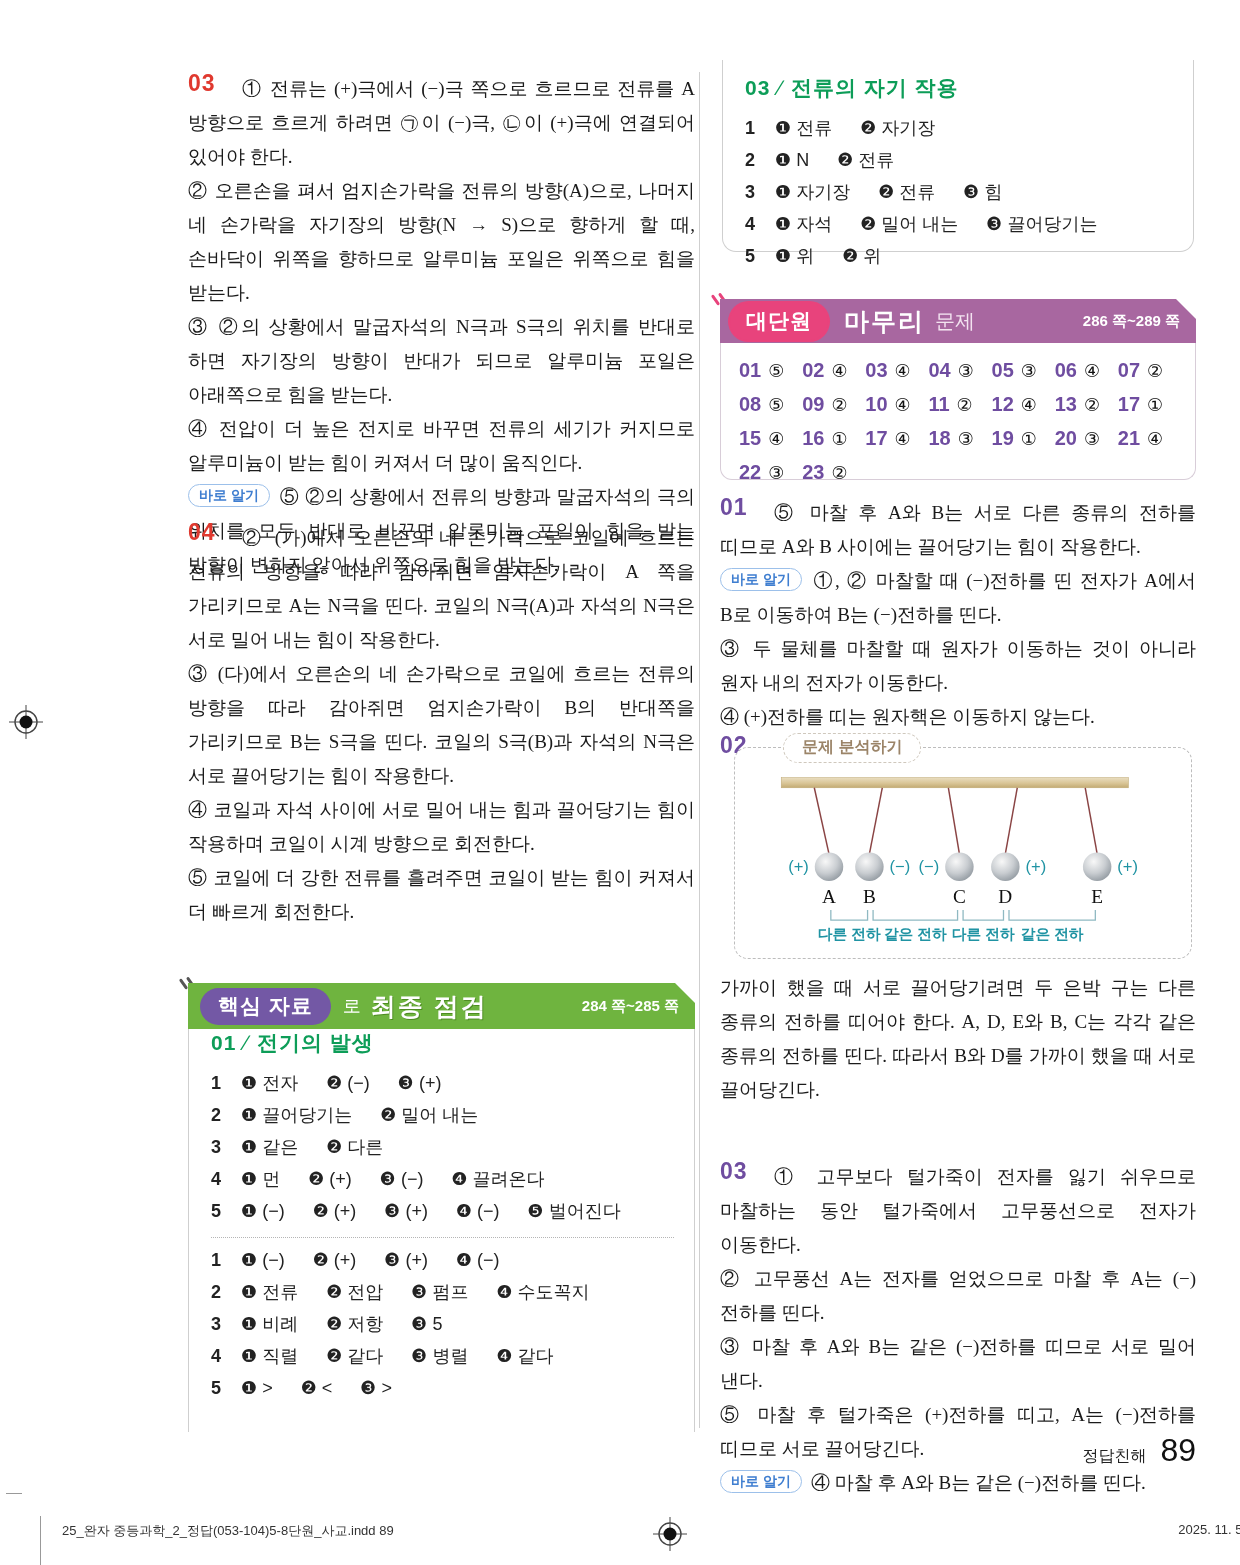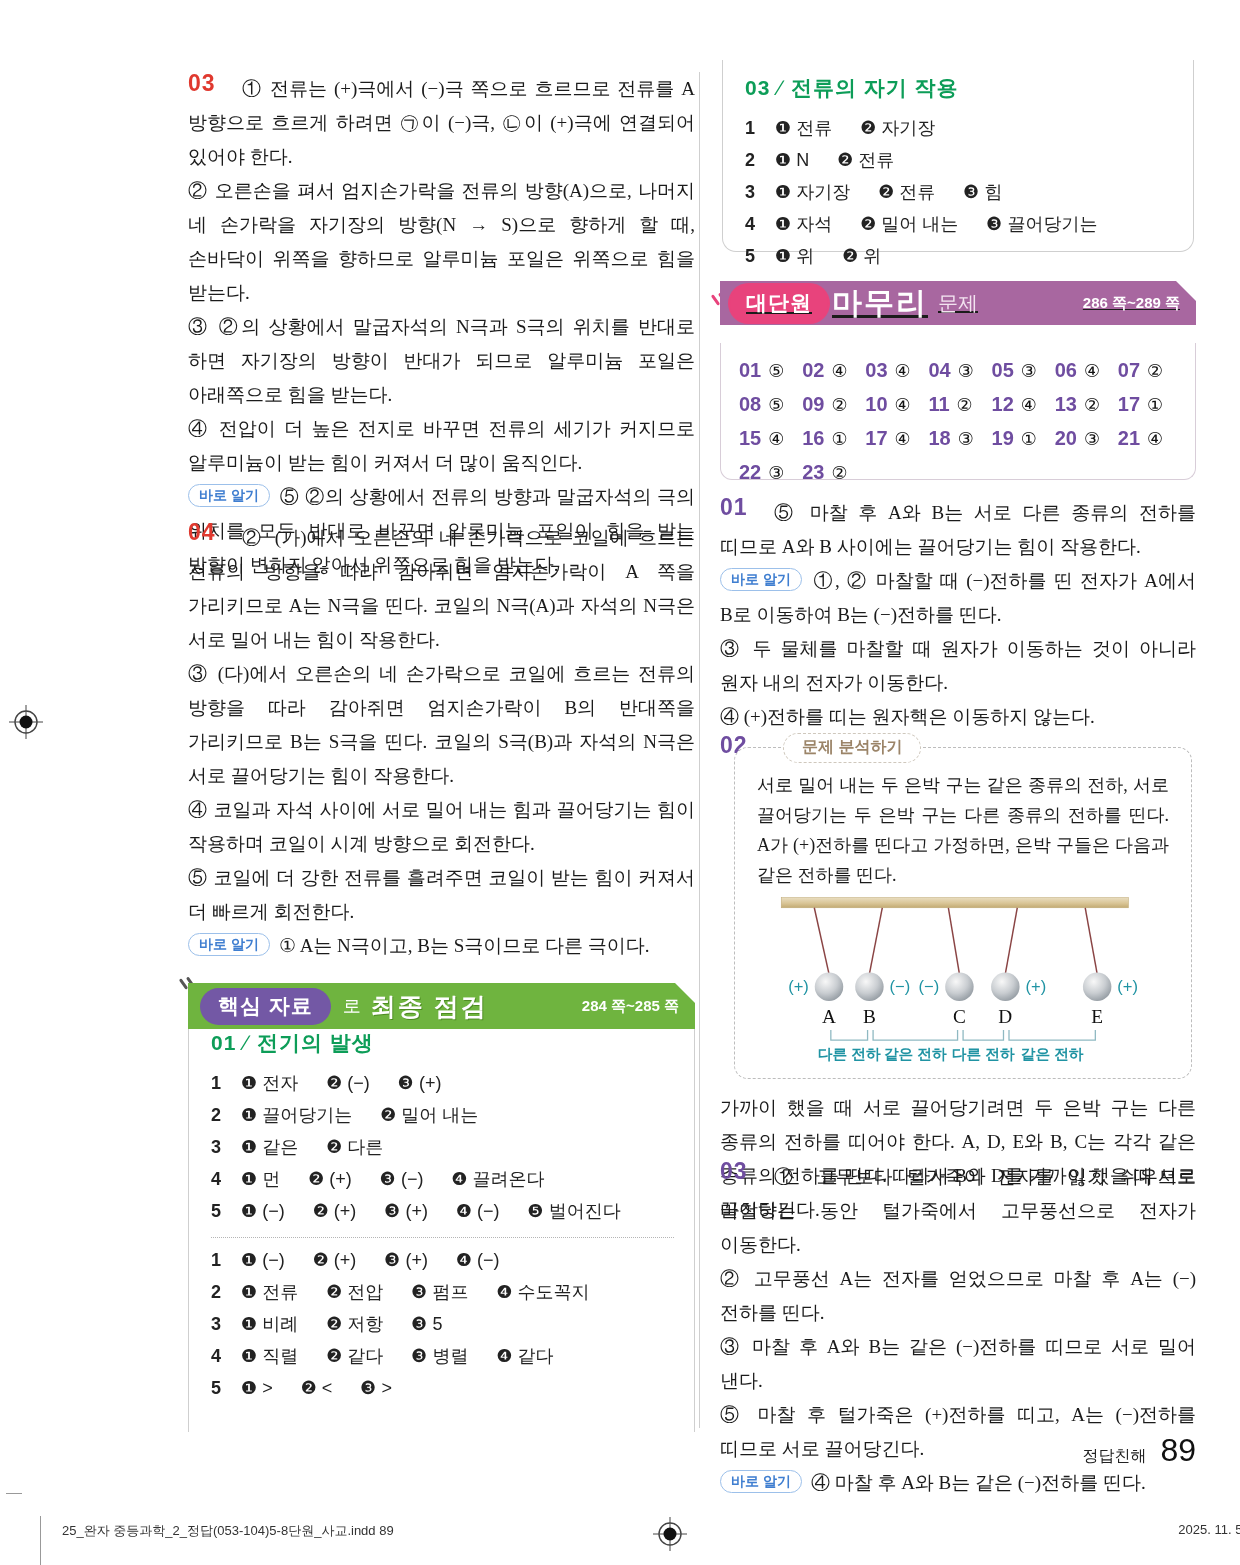--- a/index.html
+++ b/index.html
@@ -43,21 +43,21 @@
   .kc-part{margin-right:28px;white-space:nowrap;}
   .kc-div{border:none;border-top:1.5px dotted #b5b5b5;margin:10px 0 6px;}
 
   
   .ft-header{position:absolute;height:44px;background:#a867a0;display:flex;align-items:center;
              padding:0 16px 0 10px;box-sizing:border-box;
              clip-path:polygon(0 0,calc(100% - 20px) 0,100% 20px,100% 100%,0 100%);
              font-family:"Liberation Sans","DejaVu Sans",sans-serif;}
   .ft-badge{background:#e8437c;color:#fff;font-weight:bold;font-size:21px;padding:4px 16px 5px;
             border-radius:20px;letter-spacing:1px;box-shadow:0 0 0 2px #e8437c;}
-  .ft-title{color:#fff;font-weight:bold;font-size:30px;letter-spacing:2px;margin-left:4px;}
+  .ft-title{color:#fff;font-weight:bold;font-size:25px;letter-spacing:2px;margin-left:16px;}
   .ft-sub{color:#f3e3f0;font-size:20px;margin-left:10px;}
   .ans-box{position:absolute;border:1.6px solid #d8cdd8;border-top:none;border-radius:0 0 12px 12px;
            background:#fff;box-sizing:border-box;padding:16px 14px 10px 18px;}
   .ans-grid{display:grid;grid-template-columns:repeat(7,1fr);row-gap:11px;
             font-family:"Liberation Sans","DejaVu Sans",sans-serif;}
   .ans-cell{display:flex;align-items:baseline;gap:7px;}
   .ans-no{color:#6f4da0;font-weight:bold;font-size:20px;}
   .ans-choice{color:#111;font-size:18px;}
 
   
@@ -118,21 +118,20 @@
         </div>
     </section>
 
     <section class="item" style="top:521px;">
       <span class="item-num red">04</span>
       <div>
           <p class="para first"><span>② (가)에서 오른손의 네 손가락으로 코일에 흐르는 전류의 방향을 따라 감아쥐면 엄지손가락이 A 쪽을 가리키므로 A는 N극을 띤다. 코일의 N극(A)과 자석의 N극은 서로 밀어 내는 힘이 작용한다.</span></p>
           <p class="para"><span>③ (다)에서 오른손의 네 손가락으로 코일에 흐르는 전류의 방향을 따라 감아쥐면 엄지손가락이 B의 반대쪽을 가리키므로 B는 S극을 띤다. 코일의 S극(B)과 자석의 N극은 서로 끌어당기는 힘이 작용한다.</span></p>
           <p class="para"><span>④ 코일과 자석 사이에 서로 밀어 내는 힘과 끌어당기는 힘이 작용하며 코일이 시계 방향으로 회전한다.</span></p>
           <p class="para"><span>⑤ 코일에 더 강한 전류를 흘려주면 코일이 받는 힘이 커져서 더 빠르게 회전한다.</span></p>
-          <p class="para"><span class="badge-pill">바로 알기</span><span>① A는 N극이고, B는 S극이므로 다른 극이다.</span></p>
         </div>
     </section>
 
     <div class="accent dark" style="left:180px;top:976px;">
         <span class="a1"></span>
         <span class="a2"></span>
       </div>
     <div class="kc-box" style="left:188px;top:1006px;width:507px;height:426px;border-bottom:none;box-sizing:border-box;">
       <div class="kc-content">
           <div class="kc-h"><span>01</span><span class="kc-slash">∕</span><span>전기의 발생</span></div>
@@ -243,21 +242,21 @@
             <span class="kc-part">❶ 위</span>
             <span class="kc-part">❷ 위</span>
           </div>
         </div>
     </div>
 
     <div class="accent pink" style="left:712px;top:292px;">
         <span class="a1"></span>
         <span class="a2"></span>
       </div>
-    <div class="ft-header" style="left:720px;top:281px;width:476px;text-decoration:underline;">
+    <div class="ft-header" style="left:720px;top:299px;width:476px;">
       <span class="ft-badge">대단원</span>
       <span class="ft-title">마무리</span>
       <span class="ft-sub">문제</span>
       <span class="hdr-pages">286 쪽~289 쪽</span>
     </div>
     <div class="ans-box" style="left:720px;top:343px;width:476px;height:137px;">
       <div class="ans-grid">
           <span class="ans-cell">
             <span class="ans-no">01</span>
             <span class="ans-choice">⑤</span>
@@ -360,21 +359,20 @@
           <p class="para"><span class="badge-pill">바로 알기</span><span>①, ② 마찰할 때 (−)전하를 띤 전자가 A에서 B로 이동하여 B는 (−)전하를 띤다.</span></p>
           <p class="para"><span>③ 두 물체를 마찰할 때 원자가 이동하는 것이 아니라 원자 내의 전자가 이동한다.</span></p>
           <p class="para"><span>④ (+)전하를 띠는 원자핵은 이동하지 않는다.</span></p>
         </div>
     </section>
 
     <div class="analysis-wrap">
       <span class="item-num purple">02</span>
       <div class="analysis-box">
         <span class="analysis-label">문제 분석하기</span>
-        <p class="analysis-text">서로 밀어 내는 두 은박 구는 같은 종류의 전하, 서로 끌어당기는 두 은박 구는 다른 종류의 전하를 띤다. A가 (+)전하를 띤다고 가정하면, 은박 구들은 다음과 같은 전하를 띤다.</p>
 
         <svg width="414" height="180" viewBox="0 0 450 196" style="display:block;margin:4px auto 0;">
           <defs>
             <radialGradient id="ballg" cx="38%" cy="32%" r="75%">
               <stop offset="0%" stop-color="#f8f8f8"></stop>
               <stop offset="55%" stop-color="#c9cdd1"></stop>
               <stop offset="100%" stop-color="#8f979e"></stop>
             </radialGradient>
             <linearGradient id="barg" x1="0" y1="0" x2="0" y2="1">
               <stop offset="0%" stop-color="#e9ddc0"></stop>

